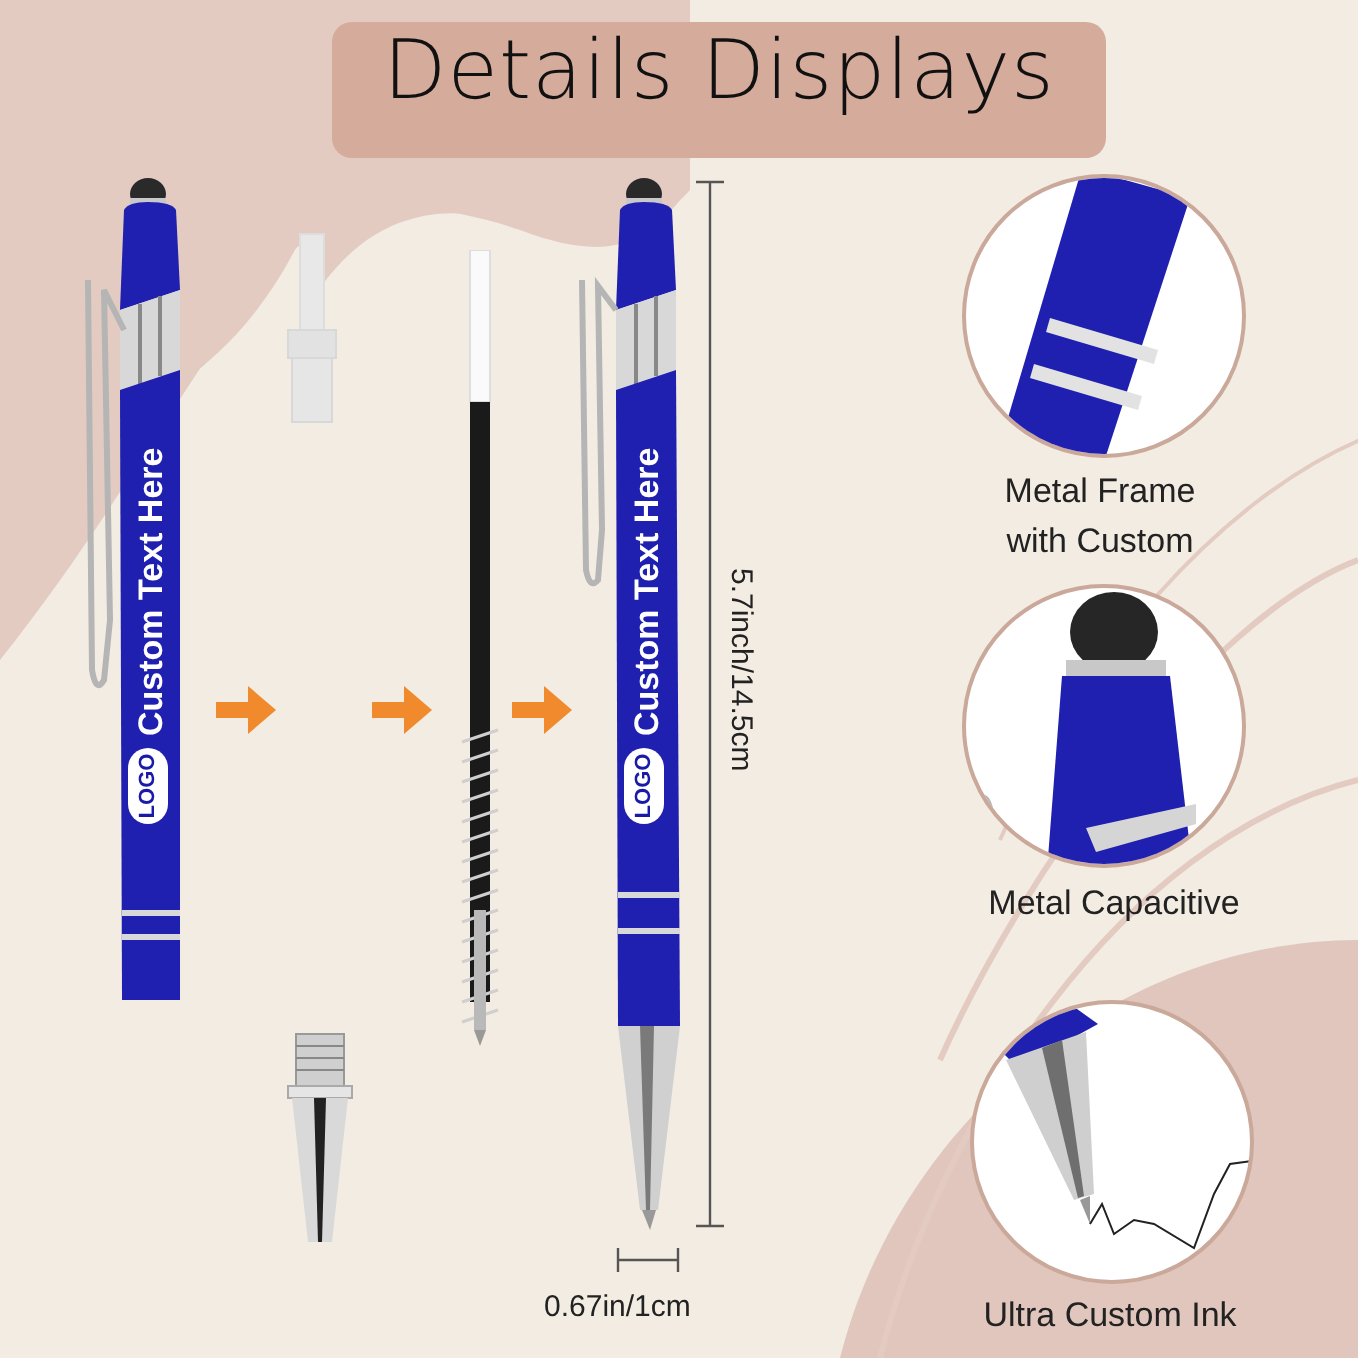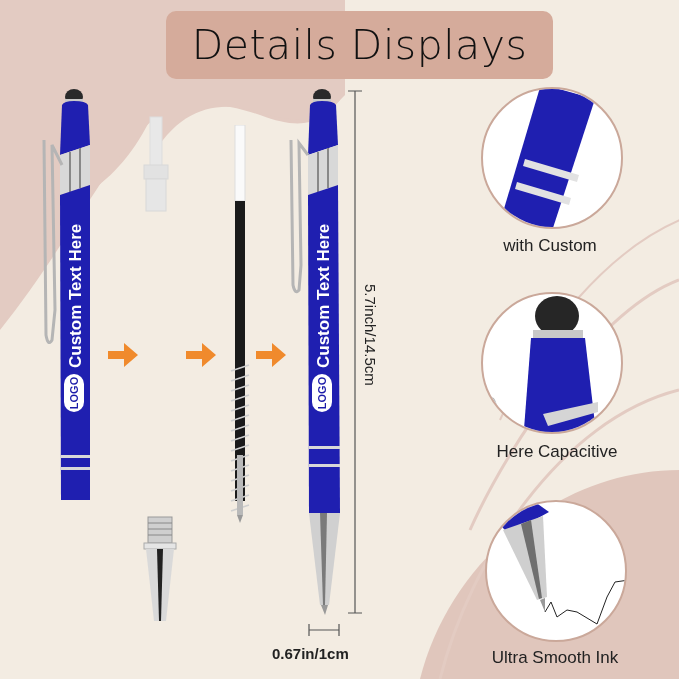--- a/index.html
+++ b/index.html
@@ -3,21 +3,21 @@
 <meta charset="utf-8">
 <style>
   * { box-sizing: border-box; margin: 0; padding: 0; }
   html, body { width: 679px; height: 679px; overflow: hidden; }
   body { font-family: "DejaVu Sans", sans-serif; background: #f3ece2; position: relative; }
   .stage { position: absolute; left: 0; top: 0; width: 679px; height: 679px; overflow: hidden; background: #f3ece2; }
   .bg-svg { position: absolute; left: 0; top: 0; width: 679px; height: 679px; }
   .title-box {
     position: absolute; left: 166px; top: 11px; width: 387px; height: 68px;
     background: #d5ab9b; border-radius: 10px;
-    display: flex; align-items: center; justify-content: center;
+    display: flex; align-items: flex-start; justify-content: center;
   }
   .title-text { font-family: "DejaVu Sans", sans-serif; font-size: 41px; color: #111; letter-spacing: 0.5px; font-weight: 300; }
   .pen-vertical-text {
     position: absolute; color: #fff; font-family: "Liberation Sans", sans-serif; font-weight: bold;
     font-size: 17px; white-space: nowrap; transform-origin: left top; transform: rotate(-90deg);
   }
   .logo-pill {
     position: absolute; background: #fff; color: #1a1aa8; font-family: "Liberation Sans", sans-serif;
     font-weight: bold; font-size: 11px; border-radius: 10px; display: flex; align-items: center; justify-content: center;
     transform-origin: left top; transform: rotate(-90deg);
@@ -144,52 +144,53 @@
   <div class="pen-vertical-text" style="left:314px;top:368px;">Custom Text Here</div>
 
   <svg style="position:absolute;left:340px;top:85px;width:30px;height:540px;" viewBox="0 0 30 540">
     <path d="M8,6 L22,6 M15,6 L15,528 M8,528 L22,528" stroke="#555" stroke-width="1.2" fill="none"></path>
   </svg>
   <div class="dim-label dim-vertical" style="left:379px;top:284px;">5.7inch/14.5cm</div>
 
   <svg style="position:absolute;left:304px;top:620px;width:40px;height:20px;" viewBox="0 0 40 20">
     <path d="M5,4 L5,16 M5,10 L35,10 M35,4 L35,16" stroke="#555" stroke-width="1.2" fill="none"></path>
   </svg>
-  <div class="dim-label" style="left:272px;top:645px;font-weight:bold;">0.67in/1cm</div>
+  <div class="dim-label" style="left:272px;top:645px;">0.67in/1cm</div>
 
   <div class="circle" style="left:481px;top:87px;">
     <svg width="142" height="142" viewBox="0 0 142 142">
       <path d="M58,-5 L112,10 L68,145 L18,130 Z" fill="#1f1fb0"></path>
       <path d="M42,70 L96,86 L94,93 L40,77 Z" fill="#e2e2e2"></path>
       <path d="M34,93 L88,109 L86,116 L32,100 Z" fill="#e2e2e2"></path>
     </svg>
   </div>
   <div class="feature-label" style="left:455px;top:234px;">
+    <div>Metal Frame</div>
     <div>with Custom</div>
   </div>
 
   <div class="circle" style="left:481px;top:292px;">
     <svg width="142" height="142" viewBox="0 0 142 142">
       <ellipse cx="74" cy="22" rx="22" ry="20" fill="#262626"></ellipse>
       <rect x="50" y="36" width="50" height="8" fill="#c8c8c8"></rect>
       <path d="M48,44 L102,44 L112,130 L60,148 L40,148 Z" fill="#1f1fb0"></path>
       <path d="M60,120 L115,108 L115,118 L65,132 Z" fill="#d5d5d5"></path>
       <path d="M2,120 Q8,96 12,110 L14,148" fill="none" stroke="#b5b5b5" stroke-width="3"></path>
     </svg>
   </div>
   <div class="feature-label" style="left:462px;top:440px;">
-    <div>Here Capacitive</div>
+    <div>Metal Capacitive</div>
   </div>
 
   <div class="circle" style="left:485px;top:500px;">
     <svg width="142" height="142" viewBox="0 0 142 142">
       <path d="M10,20 L48,0 L62,10 L22,32 Z" fill="#1f1fb0"></path>
       <path d="M16,28 L56,14 L60,95 L50,98 Z" fill="#cfcfcf"></path>
       <path d="M34,22 L44,18 L55,96 L52,97 Z" fill="#6f6f6f"></path>
       <path d="M53,98 L58,96 L58,110 Z" fill="#999"></path>
       <path d="M58,110 L64,100 L70,115 L80,108 L90,110 L110,122 L120,95 L128,80 L142,78" fill="none" stroke="#222" stroke-width="1"></path>
     </svg>
   </div>
   <div class="feature-label" style="left:460px;top:646px;">
-    <div>Ultra Smooth Ink</div>
+    <div>Ultra Custom Ink</div>
   </div>
 
 </div>
 
 </body></html>

